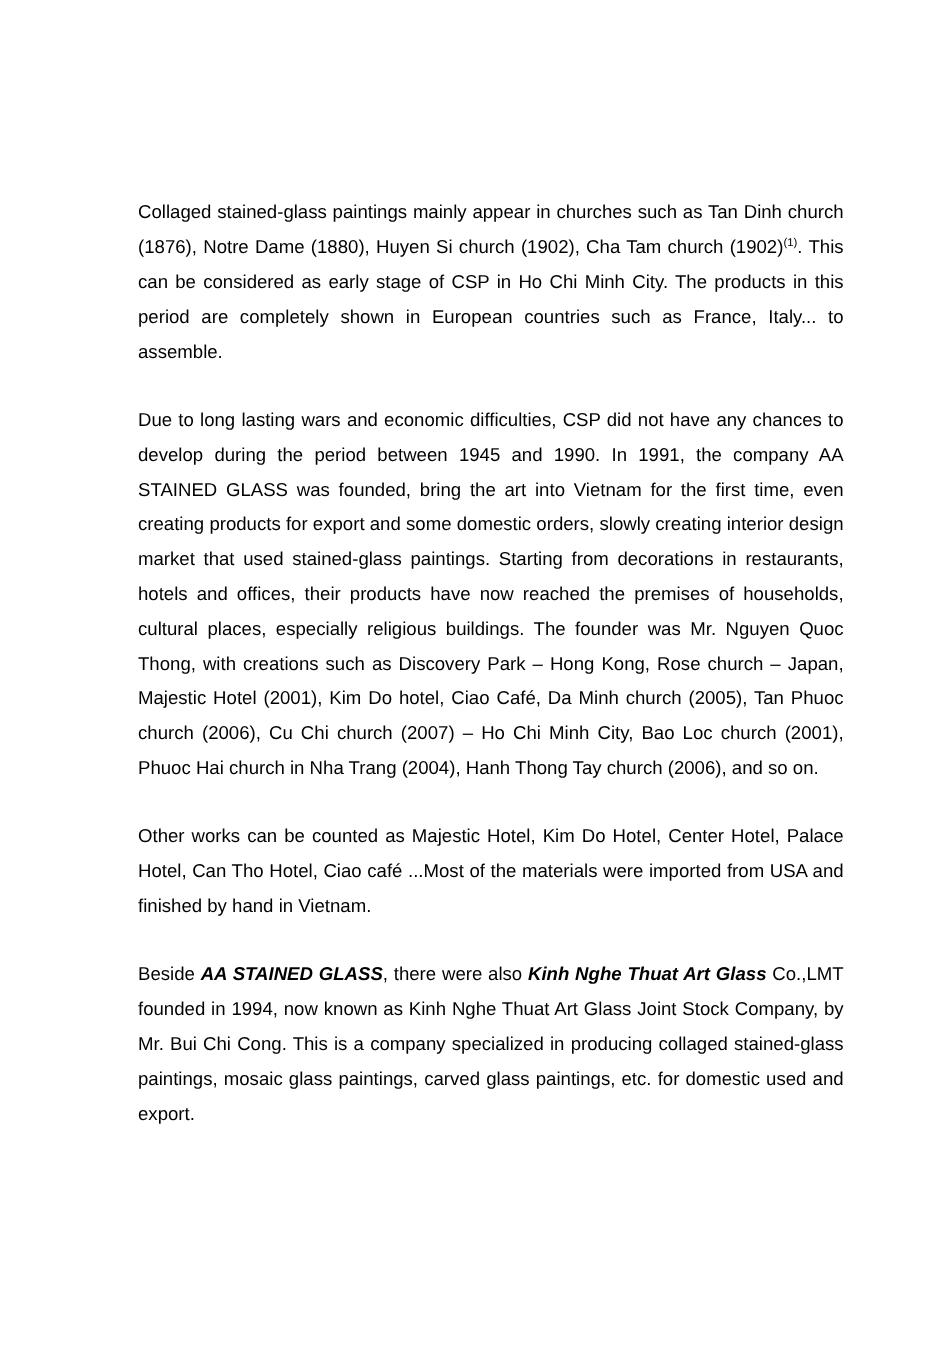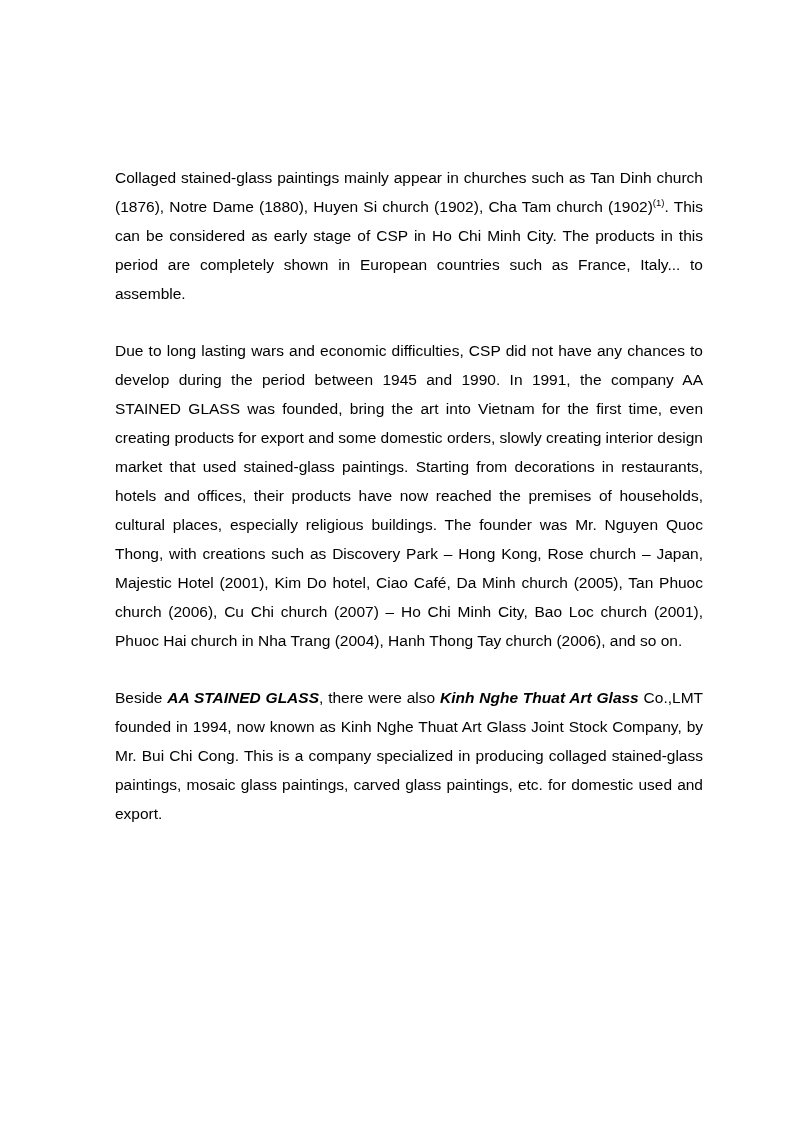--- a/index.html
+++ b/index.html
@@ -40,16 +40,17 @@
 </style>
 </head>
 <body>
 
 <div class="page">
 
   <p class="para"><span>Collaged stained-glass paintings mainly appear in churches such as Tan Dinh church (1876), Notre Dame (1880), Huyen Si church (1902), Cha Tam church (1902)</span><sup class="fn">(1)</sup><span>.  This can be considered as early stage of CSP in Ho Chi Minh City. The products in this period are completely shown in European countries such as France, Italy... to assemble.</span></p>
 
   <p class="para"><span>Due to long lasting wars and economic difficulties, CSP did not have any chances to develop during the period between 1945 and 1990. In 1991, the company AA STAINED GLASS was founded, bring the art into Vietnam for the first time, even creating products for export and some domestic orders, slowly creating interior design market that used stained-glass paintings. Starting from decorations in restaurants, hotels and offices, their products have now reached the premises of households, cultural places, especially religious buildings. The founder was Mr. Nguyen Quoc Thong, with creations such as Discovery Park – Hong Kong, Rose church – Japan, Majestic Hotel (2001), Kim Do hotel, Ciao Café, Da Minh church (2005), Tan Phuoc church (2006), Cu Chi church (2007) – Ho Chi Minh City, Bao Loc church (2001), Phuoc Hai church in Nha Trang (2004), Hanh Thong Tay church (2006), and so on.</span></p>
 
+  <p class="para"><span>Other works can be counted as Majestic Hotel, Kim Do Hotel, Center Hotel, Palace Hotel, Can Tho Hotel, Ciao café ...Most of the materials were imported from USA and finished by hand in Vietnam.</span></p>
 
   <p class="para"><span>Beside </span><span class="bi">AA STAINED GLASS</span><span>, there were also </span><span class="bi">Kinh Nghe Thuat Art Glass</span><span> Co.,LMT founded in 1994, now known as Kinh Nghe Thuat Art Glass Joint Stock Company, by Mr. Bui Chi Cong. This is a company specialized in producing collaged stained-glass paintings, mosaic glass paintings, carved glass paintings, etc. for domestic used and export.</span></p>
 
 </div>
 
 </body></html>

